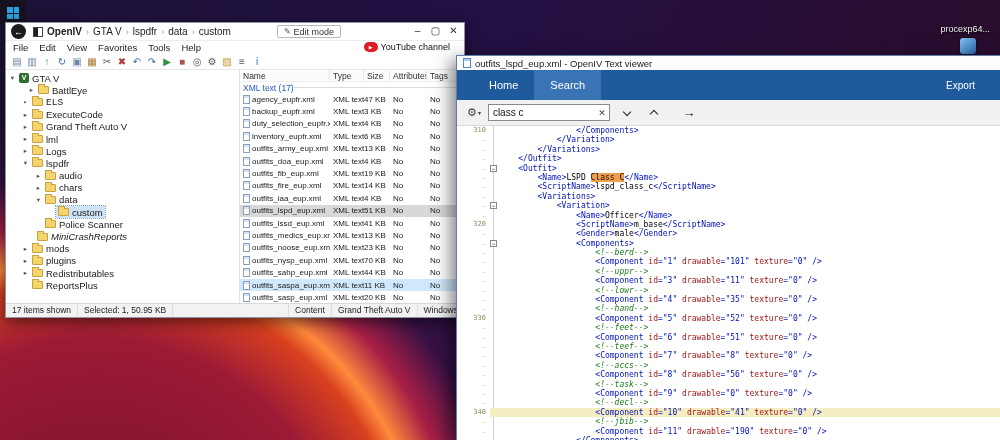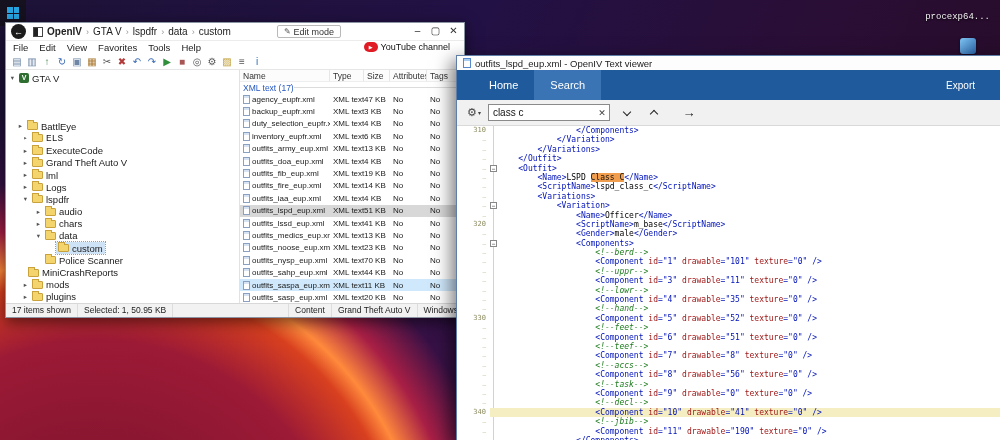--- a/index.html
+++ b/index.html
@@ -6,21 +6,21 @@
   html,body{background:#0c0a14;}
   body{font-family:"Liberation Sans",sans-serif;}
   #stage{position:relative;width:1000px;height:440px;overflow:hidden;
     background:
       radial-gradient(circle 520px at 95px 590px, #6e1028 0%, #9c1a36 48%, #d8401f 60%, #ff8a3c 64%, #a81f45 71%, rgba(70,18,74,0.55) 80%, rgba(30,14,50,0) 93%),
       linear-gradient(115deg,#1d1236 0%,#221145 40%,#2a0e35 70%,#260b24 100%);}
   
   #start-tile{position:absolute;left:0;top:0;width:26px;height:26px;background:#15111f;display:flex;align-items:center;justify-content:center;}
   .win-logo{width:12px;height:12px;display:grid;grid-template:1fr 1fr/1fr 1fr;gap:1px;}
   .win-logo i{background:#27a3e0;}
-  .desk-label{position:absolute;right:10px;top:12px;color:#f0f0f0;font-size:9px;text-shadow:0 1px 2px #000;font-family:Liberation Mono, monospace;}
+  .desk-label{position:absolute;right:10px;top:24px;color:#f0f0f0;font-size:9px;text-shadow:0 1px 2px #000;}
   .dicon{position:absolute;right:24px;width:16px;height:16px;border-radius:3px;box-shadow:0 1px 3px rgba(0,0,0,.6);}
   #dicon1{top:38px;background:linear-gradient(135deg,#7fc4f2,#2a63a8);}
   #dicon2{top:68px;background:linear-gradient(135deg,#dfeaf5,#8fb3d8);}
   
   #win-left{position:absolute;left:5px;top:22px;width:460px;height:296px;background:#fff;border:1px solid #8a94a2;
     box-shadow:0 4px 14px rgba(0,0,0,.55);display:flex;flex-direction:column;}
   .lw-title{height:18px;flex:none;display:flex;align-items:center;background:#fff;border-bottom:1px solid #ececec;padding-left:5px;position:relative;}
   .back-btn{width:15px;height:15px;border-radius:50%;background:#1c1c1c;color:#fff;display:flex;align-items:center;justify-content:center;font-size:9px;margin-right:7px;flex:none;}
   .oiv-logo{width:10px;height:10px;border:1px solid #444;background:linear-gradient(90deg,#222 50%,#fff 50%);margin-right:4px;flex:none;}
   .crumbs{display:flex;align-items:center;font-size:10px;color:#222;gap:4px;white-space:nowrap;}
@@ -176,21 +176,21 @@
       </div>
     <div class="lw-body">
       <div class="tree" id="tree">
           <div class="tree-row" style="padding-left: 2px;">
             <span class="tr-arrow">▾</span>
             <span class="tr-wrap">
               <span class="gtav">V</span>
               <span class="tr-label">GTA V</span>
             </span>
           </div>
-          <div class="tree-row" style="padding-left: 10px; margin-top: 36px;">
+          <div class="tree-row" style="padding-left: 21px;">
             <span class="tr-arrow">▸</span>
             <span class="tr-wrap">
               <span class="folder"></span>
               <span class="tr-label">BattlEye</span>
             </span>
           </div>
           <div class="tree-row" style="padding-left: 15px; font-family: Liberation Mono, monospace;">
             <span class="tr-arrow">▸</span>
             <span class="tr-wrap">
               <span class="folder"></span>
@@ -260,21 +260,21 @@
               <span class="tr-label">custom</span>
             </span>
           </div>
           <div class="tree-row" style="padding-left: 28px;">
             <span class="tr-arrow"></span>
             <span class="tr-wrap">
               <span class="folder"></span>
               <span class="tr-label">Police Scanner</span>
             </span>
           </div>
-          <div class="tree-row" style="padding-left: 11px;">
+          <div class="tree-row" style="padding-left: 20px; font-style: italic;">
             <span class="tr-arrow"></span>
             <span class="tr-wrap">
               <span class="folder"></span>
               <span class="tr-label">MiniCrashReports</span>
             </span>
           </div>
           <div class="tree-row" style="padding-left: 15px;">
             <span class="tr-arrow">▸</span>
             <span class="tr-wrap">
               <span class="folder"></span>

